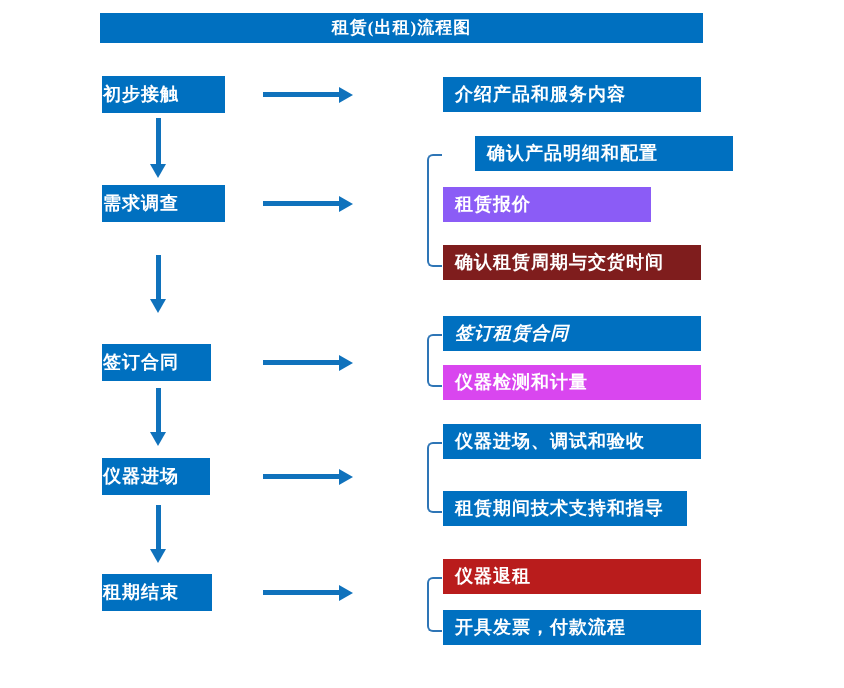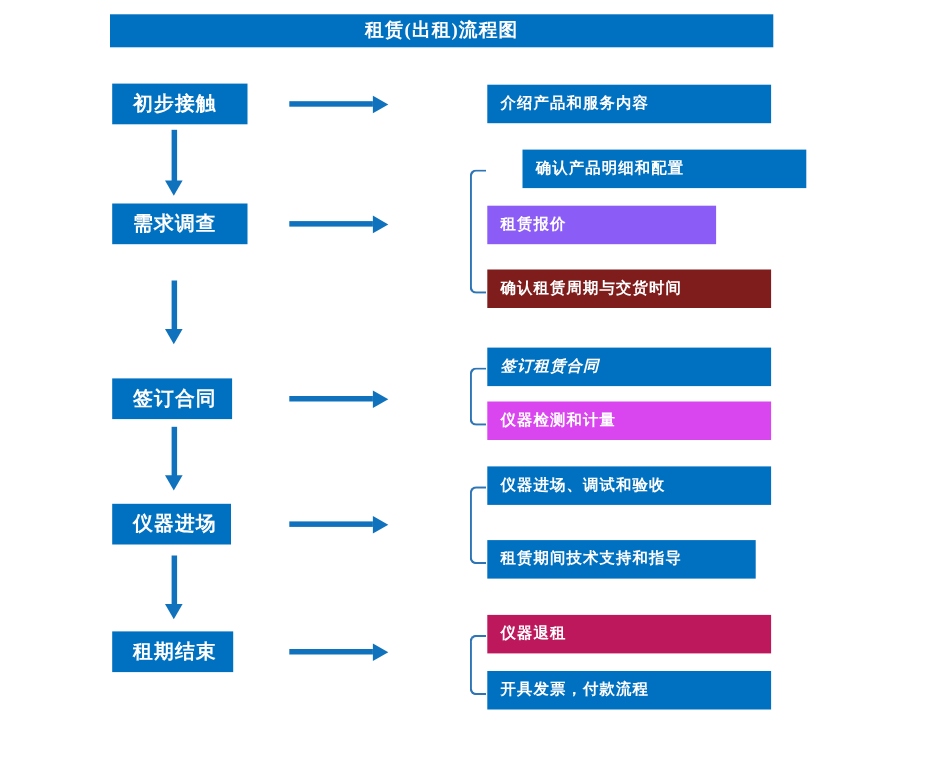--- a/index.html
+++ b/index.html
@@ -27,29 +27,29 @@
     color: #ffffff;
     font-size: 17px;
     font-weight: bold;
     letter-spacing: 1px;
   }
   .step-box {
     position: absolute;
     color: #ffffff;
     font-size: 18px;
     font-weight: bold;
-    padding-left: 19px;
+    padding-left: 1px;
     box-sizing: border-box;
     letter-spacing: 1px;
     white-space: nowrap;
   }
   .detail-box {
     position: absolute;
     color: #ffffff;
-    font-size: 14px;
+    font-size: 18px;
     font-weight: bold;
     padding-left: 12px;
     box-sizing: border-box;
     letter-spacing: 1px;
     white-space: nowrap;
   }
   .arrow-shaft, .arrow-head, .bracket {
     position: absolute;
   }
   .bracket {
@@ -94,16 +94,16 @@
       <div class="arrow-head" style="left: 339px; top: 468.5px; width: 0px; height: 0px; border-top: 8px solid transparent; border-bottom: 8px solid transparent; border-left: 14px solid rgb(16, 114, 188);"></div>
       <div class="arrow-shaft" style="left: 155.5px; top: 505px; width: 5px; height: 45px; background: rgb(16, 114, 188);"></div>
       <div class="arrow-head" style="left: 150px; top: 549px; width: 0px; height: 0px; border-left: 8px solid transparent; border-right: 8px solid transparent; border-top: 14px solid rgb(16, 114, 188);"></div>
       <div class="bracket" style="left: 427px; top: 441.5px; width: 13px; height: 67px; border-color: rgb(46, 117, 182);"></div>
       <div class="detail-box" style="left: 443px; top: 424px; width: 258px; height: 35px; line-height: 35px; background: rgb(0, 112, 192);">仪器进场、调试和验收</div>
       <div class="detail-box" style="left: 443px; top: 491px; width: 244px; height: 35px; line-height: 35px; background: rgb(0, 112, 192);">租赁期间技术支持和指导</div>
       <div class="step-box" style="left: 102px; top: 574px; width: 110px; height: 37px; line-height: 37px; background: rgb(0, 112, 192);">租期结束</div>
       <div class="arrow-shaft" style="left: 263px; top: 590px; width: 76px; height: 5px; background: rgb(16, 114, 188);"></div>
       <div class="arrow-head" style="left: 339px; top: 584.5px; width: 0px; height: 0px; border-top: 8px solid transparent; border-bottom: 8px solid transparent; border-left: 14px solid rgb(16, 114, 188);"></div>
       <div class="bracket" style="left: 427px; top: 576.5px; width: 13px; height: 51px; border-color: rgb(46, 117, 182);"></div>
-      <div class="detail-box" style="left: 443px; top: 559px; width: 258px; height: 35px; line-height: 35px; background: #be185d;">仪器退租</div>
+      <div class="detail-box" style="left: 443px; top: 559px; width: 258px; height: 35px; line-height: 35px; background: #b91c1c;">仪器退租</div>
       <div class="detail-box" style="left: 443px; top: 610px; width: 258px; height: 35px; line-height: 35px; background: rgb(0, 112, 192);">开具发票，付款流程</div>
     </div>
 </div>
 
 </body></html>

